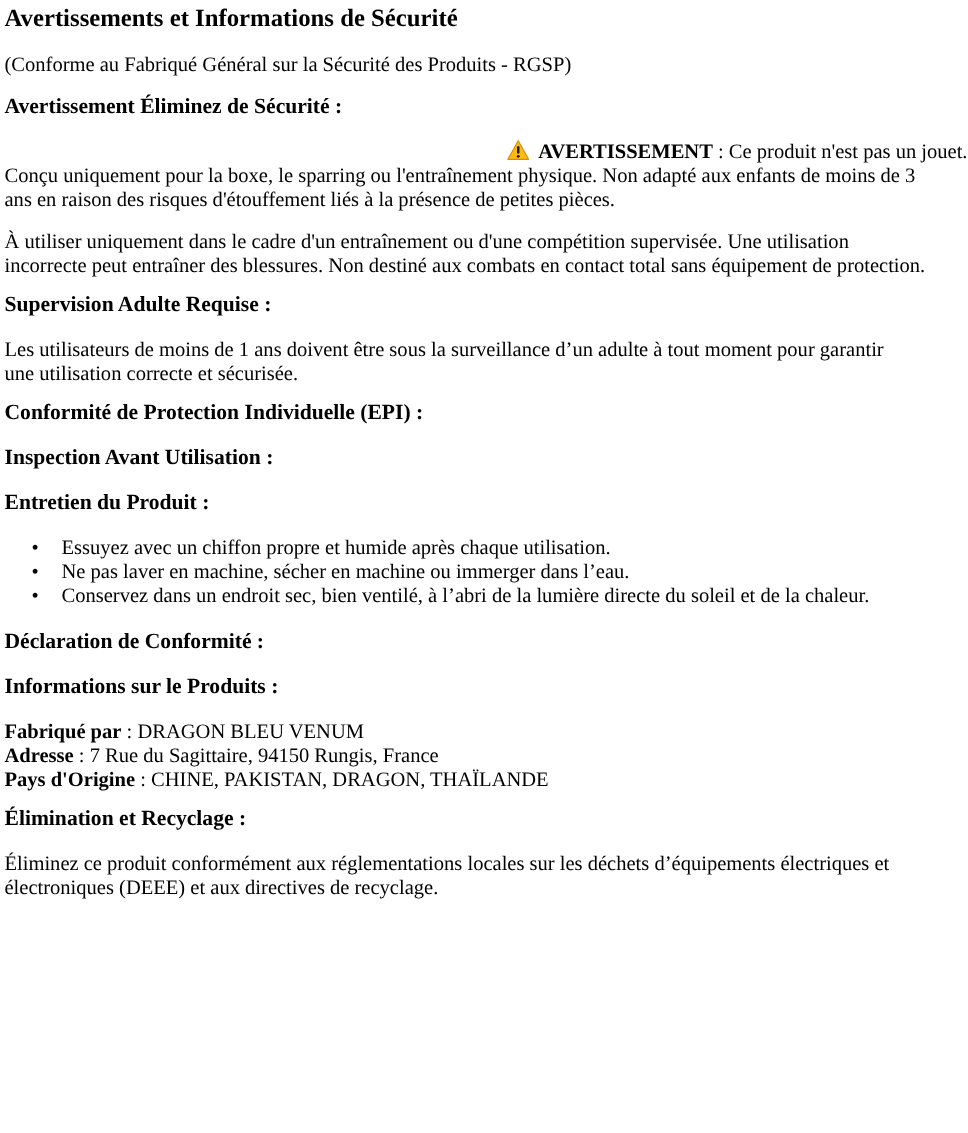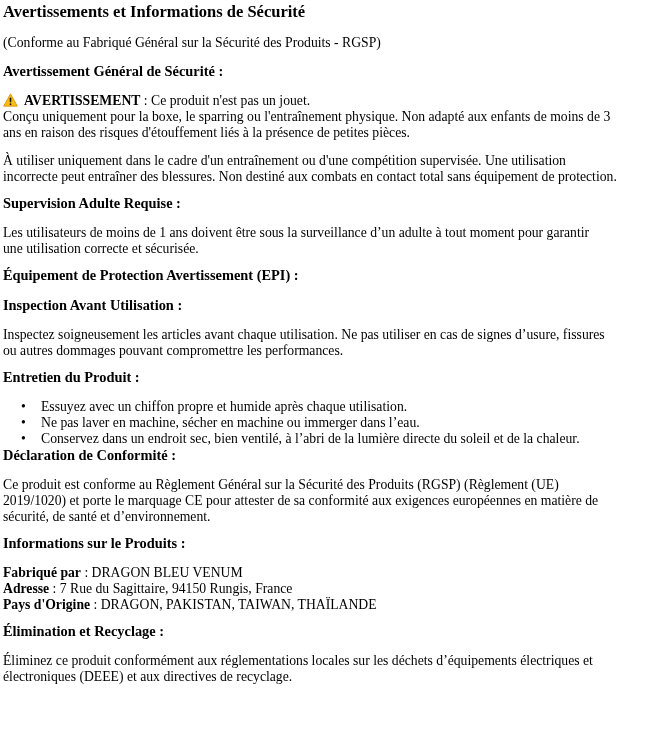--- a/index.html
+++ b/index.html
@@ -41,20 +41,21 @@
     margin: 0 0 10px 0;
   }
   .lines {
     white-space: pre;
   }
   .warn-para {
     margin-bottom: 12px;
   }
   .warn-line {
     white-space: nowrap;
+    text-align: right;
   }
   .warn-label {
     font-weight: bold;
   }
   .warn-icon {
     display: inline-block;
     width: 15px;
     height: 14px;
     margin-right: 6px;
     vertical-align: -2px;
@@ -66,39 +67,39 @@
     position: relative;
     padding-left: 38px;
     white-space: nowrap;
   }
   .bullet-glyph {
     position: absolute;
     left: 18px;
     top: 0;
   }
   .no-gap {
-    margin-top: 0;
+    margin-top: 15px;
   }
   .mfr-row {
     white-space: nowrap;
   }
   .mfr-label {
     font-weight: bold;
   }
 </style>
 </head>
 <body>
 
 <div class="doc">
 
   <div class="title">Avertissements et Informations de Sécurité</div>
 
   <div class="subtitle">(Conforme au Fabriqué Général sur la Sécurité des Produits - RGSP)</div>
 
-  <div class="sec-heading">Avertissement Général de Sécurité :</div>
+  <div class="sec-heading">Avertissement Éliminez de Sécurité :</div>
 
   <div class="para warn-para">
     <div class="warn-line">
       <span class="warn-icon">
         <svg width="15" height="14" viewBox="0 0 15 14" xmlns="http://www.w3.org/2000/svg">
           <path d="M7.5 0.8 L14.4 13.2 L0.6 13.2 Z" fill="#FDBA12" stroke="#D98E04" stroke-width="0.8" stroke-linejoin="round"></path>
           <rect x="6.7" y="4.4" width="1.6" height="5" rx="0.8" fill="#1a1a1a"></rect>
           <circle cx="7.5" cy="11.2" r="0.95" fill="#1a1a1a"></circle>
         </svg>
       </span><span class="warn-label">AVERTISSEMENT</span><span> : Ce produit n'est pas un jouet.</span>
@@ -107,54 +108,49 @@
 ans en raison des risques d'étouffement liés à la présence de petites pièces.</div>
   </div>
 
   <div class="para lines">À utiliser uniquement dans le cadre d'un entraînement ou d'une compétition supervisée. Une utilisation
 incorrecte peut entraîner des blessures. Non destiné aux combats en contact total sans équipement de protection.</div>
 
   <div class="sec-heading">Supervision Adulte Requise :</div>
   <div class="para lines">Les utilisateurs de moins de 1 ans doivent être sous la surveillance d’un adulte à tout moment pour garantir
 une utilisation correcte et sécurisée.</div>
 
-  <div class="sec-heading">Équipement de Protection Avertissement (EPI) :</div>
+  <div class="sec-heading">Conformité de Protection Individuelle (EPI) :</div>
 
   <div class="sec-heading">Inspection Avant Utilisation :</div>
-  <div class="para lines">Inspectez soigneusement les articles avant chaque utilisation. Ne pas utiliser en cas de signes d’usure, fissures
-ou autres dommages pouvant compromettre les performances.</div>
 
   <div class="sec-heading">Entretien du Produit :</div>
   <div class="bullet-list">
     <div class="bullet-row">
       <span class="bullet-glyph">•</span><span>Essuyez avec un chiffon propre et humide après chaque utilisation.</span>
     </div>
     <div class="bullet-row">
       <span class="bullet-glyph">•</span><span>Ne pas laver en machine, sécher en machine ou immerger dans l’eau.</span>
     </div>
     <div class="bullet-row">
       <span class="bullet-glyph">•</span><span>Conservez dans un endroit sec, bien ventilé, à l’abri de la lumière directe du soleil et de la chaleur.</span>
     </div>
   </div>
 
   <div class="sec-heading no-gap">Déclaration de Conformité :</div>
-  <div class="para lines">Ce produit est conforme au Règlement Général sur la Sécurité des Produits (RGSP) (Règlement (UE)
-2019/1020) et porte le marquage CE pour attester de sa conformité aux exigences européennes en matière de
-sécurité, de santé et d’environnement.</div>
 
   <div class="sec-heading">Informations sur le Produits :</div>
   <div class="para">
     <div class="mfr-row">
       <span class="mfr-label">Fabriqué par</span><span> : DRAGON BLEU VENUM</span>
     </div>
     <div class="mfr-row">
       <span class="mfr-label">Adresse</span><span> : 7 Rue du Sagittaire, 94150 Rungis, France</span>
     </div>
     <div class="mfr-row">
-      <span class="mfr-label">Pays d'Origine</span><span> : DRAGON, PAKISTAN, TAIWAN, THAÏLANDE</span>
+      <span class="mfr-label">Pays d'Origine</span><span> : CHINE, PAKISTAN, DRAGON, THAÏLANDE</span>
     </div>
   </div>
 
   <div class="sec-heading">Élimination et Recyclage :</div>
   <div class="para lines">Éliminez ce produit conformément aux réglementations locales sur les déchets d’équipements électriques et
 électroniques (DEEE) et aux directives de recyclage.</div>
 
 </div>
 
 </body></html>

